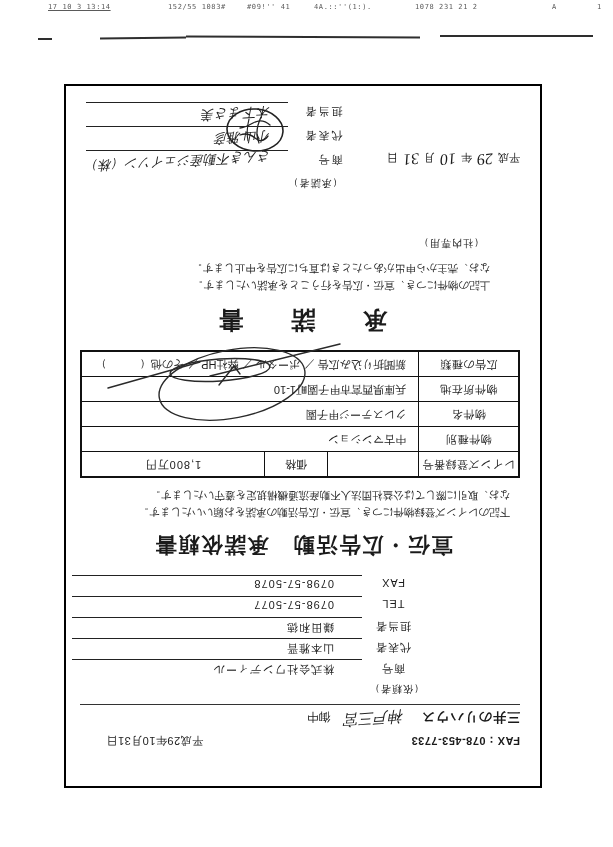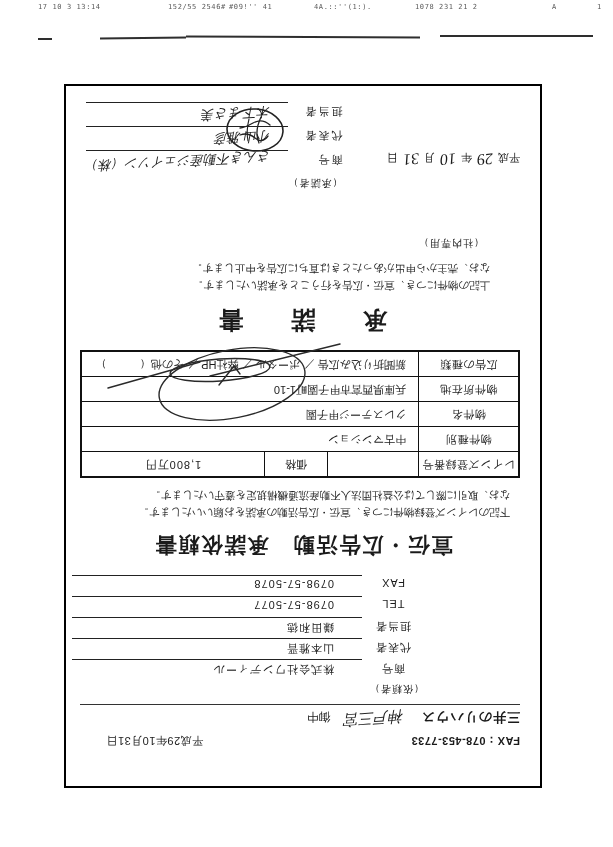--- a/index.html
+++ b/index.html
@@ -8,21 +8,21 @@
     font-family:"Liberation Sans",sans-serif;color:#1a1a1a;
     position:relative;overflow:hidden;
   }
   .canvas{position:absolute;inset:0;background:#fff;}
 
   
   .fax-header span{
     position:absolute;top:3px;font-size:7px;color:#5a5a5a;
     letter-spacing:.6px;white-space:nowrap;font-family:"DejaVu Sans Mono",monospace;
   }
-  .fh0{left:38px;} .fh1{left:168px;} .fh2{left:229px;} .fh3{left:314px;}
+  .fh0{left:48px;text-decoration:underline;} .fh1{left:168px;} .fh2{left:247px;} .fh3{left:314px;}
   .fh4{left:415px;} .fh5{left:552px;} .fh6{left:597px;}
 
   .scanline{position:absolute;background:#2e2e2e;}
   .sl-a{left:38px;top:38px;width:14px;height:2px;}
   .sl-b{left:100px;top:37px;width:86px;height:2px;transform:rotate(-.6deg);}
   .sl-c{left:186px;top:36px;width:234px;height:1.5px;transform:rotate(.3deg);}
   .sl-d{left:440px;top:35px;width:153px;height:1.5px;}
 
   
   .page{
@@ -83,21 +83,21 @@
   .annot-marks{left:0;top:0;width:474px;height:700px;}
   .stamp-svg{left:248px;top:630px;width:74px;height:52px;}
 </style>
 </head>
 <body>
 
 <div class="canvas">
 
   <div class="fax-header">
     <span class="fh0">17 10 3 13:14</span>
-    <span class="fh1">152/55 2546#</span>
+    <span class="fh1">152/55 1083#</span>
     <span class="fh2">#09!'' 41</span>
     <span class="fh3">4A.::''(1:).</span>
     <span class="fh4">1078 231 21 2</span>
     <span class="fh5">A</span>
     <span class="fh6">1</span>
   </div>
 
   <div class="scanline sl-a"></div>
   <div class="scanline sl-b"></div>
   <div class="scanline sl-c"></div>

